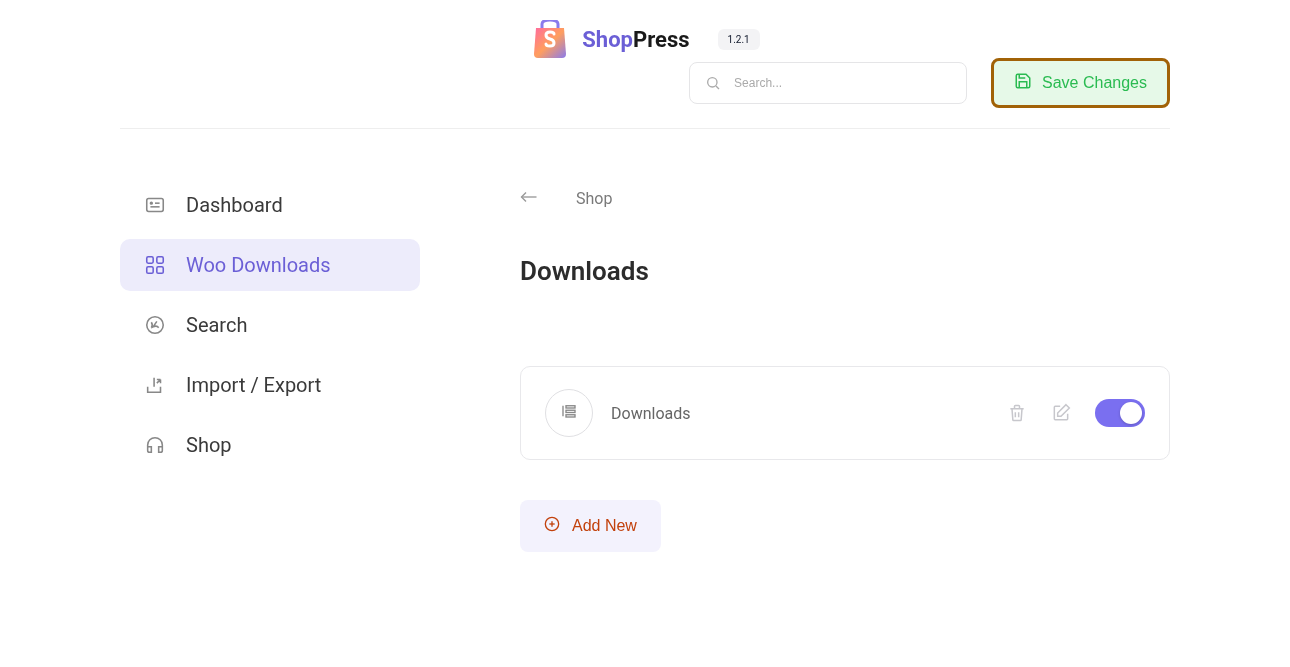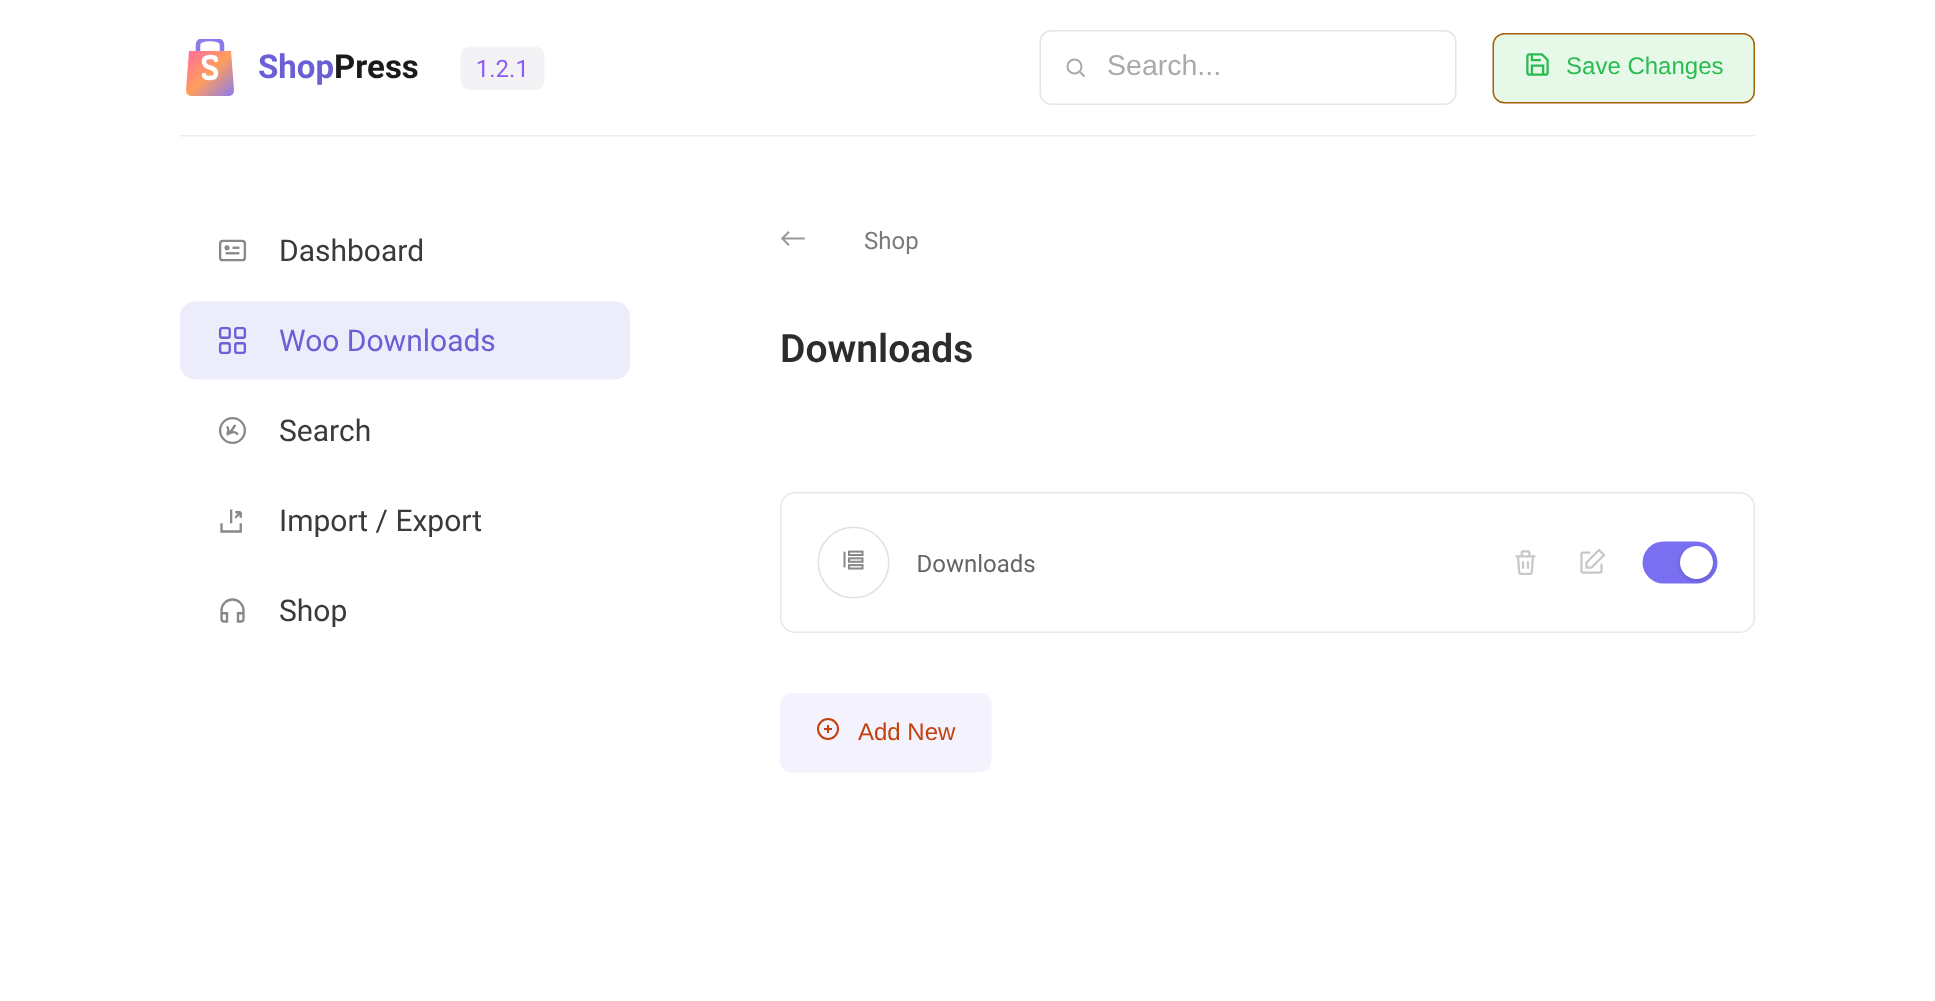--- a/index.html
+++ b/index.html
@@ -15,20 +15,21 @@
       height: 667px;
     }
     .container {
       padding: 0 120px;
     }
     .header {
       display: flex;
       align-items: center;
       padding: 20px 0;
       border-bottom: 1px solid #eee;
+      flex-direction: column;
     }
     .logo-section {
       display: flex;
       align-items: center;
       gap: 12px;
     }
     .logo-icon {
       width: 40px;
       height: 38px;
       position: relative;
@@ -41,63 +42,63 @@
     .brand-name .shop {
       font-weight: 700;
       color: #6b5fd6;
     }
     .brand-name .press {
       font-weight: 700;
       color: #1a1a1a;
     }
     .version-badge {
       background: #f3f3f5;
-      color: #8b5cf6;
-      font-size: 16px;
+      color: #0f172a;
+      font-size: 10px;
       padding: 5px 10px;
       border-radius: 6px;
       margin-left: 16px;
     }
     .header-right {
       margin-left: auto;
       display: flex;
       gap: 24px;
       align-items: center;
     }
     .search-wrap {
       position: relative;
       width: 278px;
     }
     .search-input {
       width: 100%;
       padding: 13px 16px 13px 44px;
       border: 1px solid #e5e5e7;
       border-radius: 8px;
-      font-size: 19px;
+      font-size: 12px;
       color: #15803d;
       outline: none;
     }
     .search-input::placeholder {
       color: #aaa;
     }
     .search-icon {
       position: absolute;
       left: 16px;
       top: 50%;
       transform: translateY(-50%);
       width: 16px;
       height: 16px;
       color: #aaa;
     }
     .save-btn {
       display: flex;
       align-items: center;
       gap: 10px;
       background: #e6f9e8;
-      border: 1px solid #a16207;
+      border: 3px solid #a16207;
       color: #2abb51;
       padding: 11px 20px;
       border-radius: 8px;
       font-size: 16px;
       font-weight: 500;
       cursor: pointer;
     }
     .save-btn svg {
       width: 18px;
       height: 18px;

